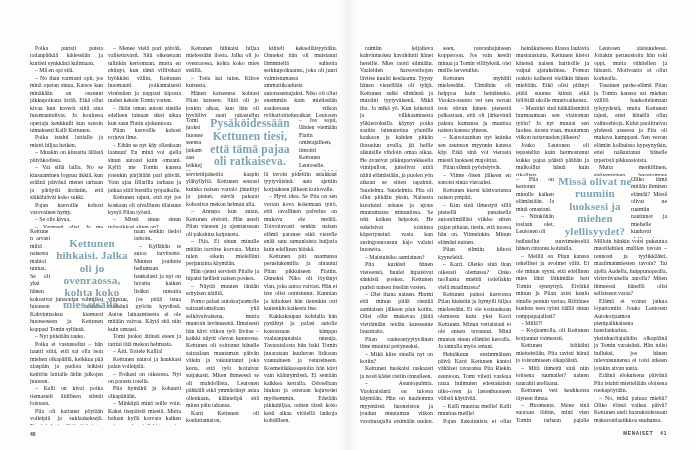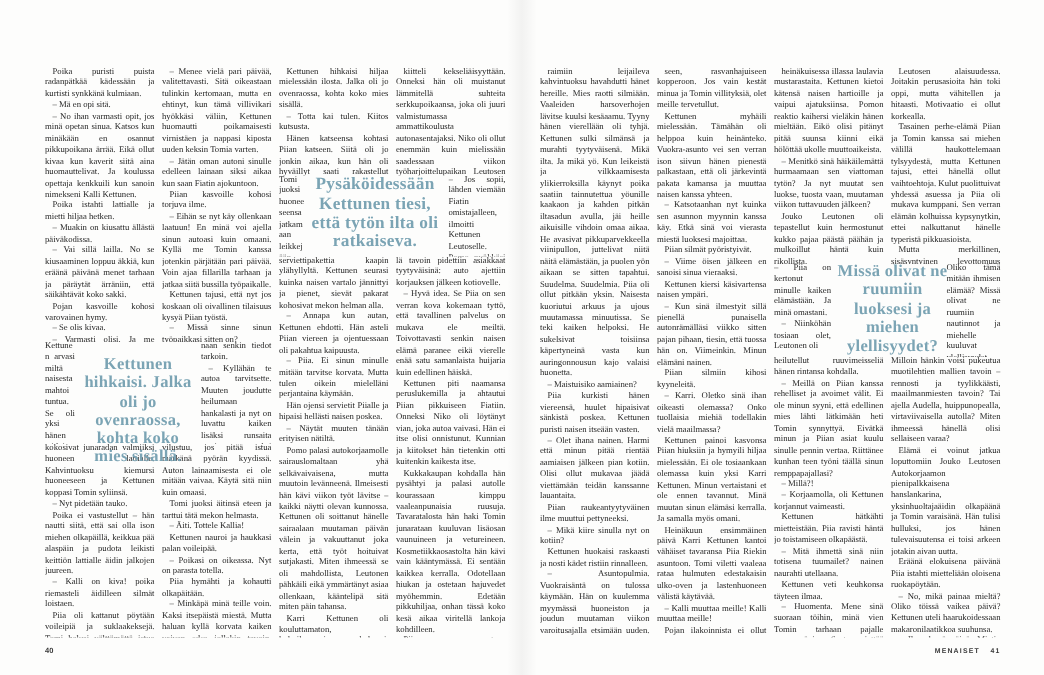--- a/index.html
+++ b/index.html
@@ -209,15 +209,15 @@
             <p class="para">– Ihan hyvä päivä. Mietin vain – Liina, siis Liina Meri, minun esimieheni, kutsui työntekijät rapujuhliin.</p>
           </div>
         </div>
       </div>
     <div class="footer-right">
       <span>MENAISET</span>
       <span>41</span>
     </div>
   </div>
   <div class="pull-quote pq1">Kettunen hihkaisi. Jalka oli jo ovenraossa, kohta koko mies sisällä.</div>
-  <div class="pull-quote pq2">Pysäköidessään Kettunen tiesi, että tytön ilta oli ratkaiseva.</div>
+  <div class="pull-quote pq2">Pysäköidessään Kettunen tiesi, että tämä pajaa oli ratkaiseva.</div>
   <div class="pull-quote pq3">Missä olivat ne ruumiin luoksesi ja miehen ylellisyydet?</div>
 </div>
 
 </body></html>

